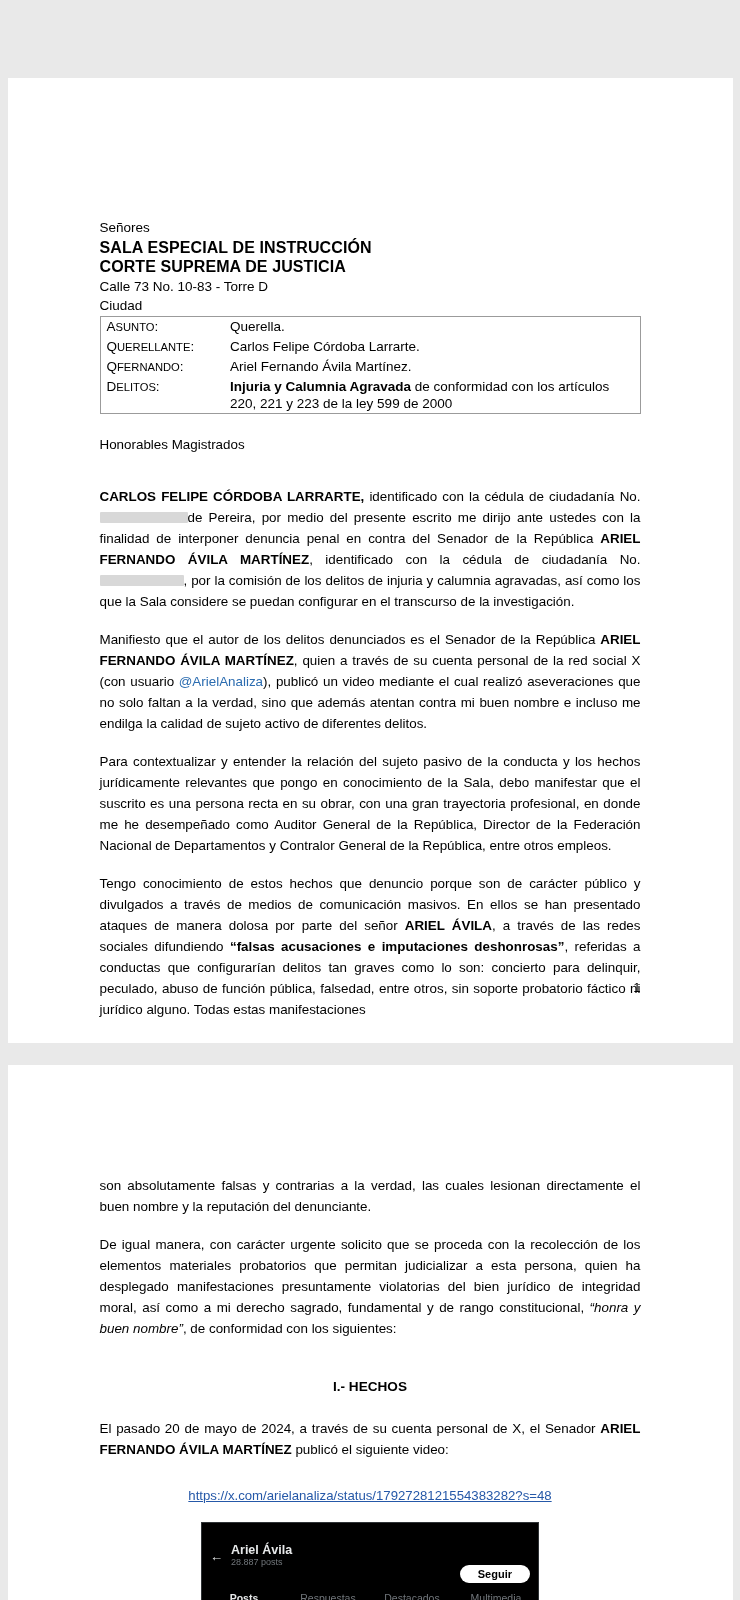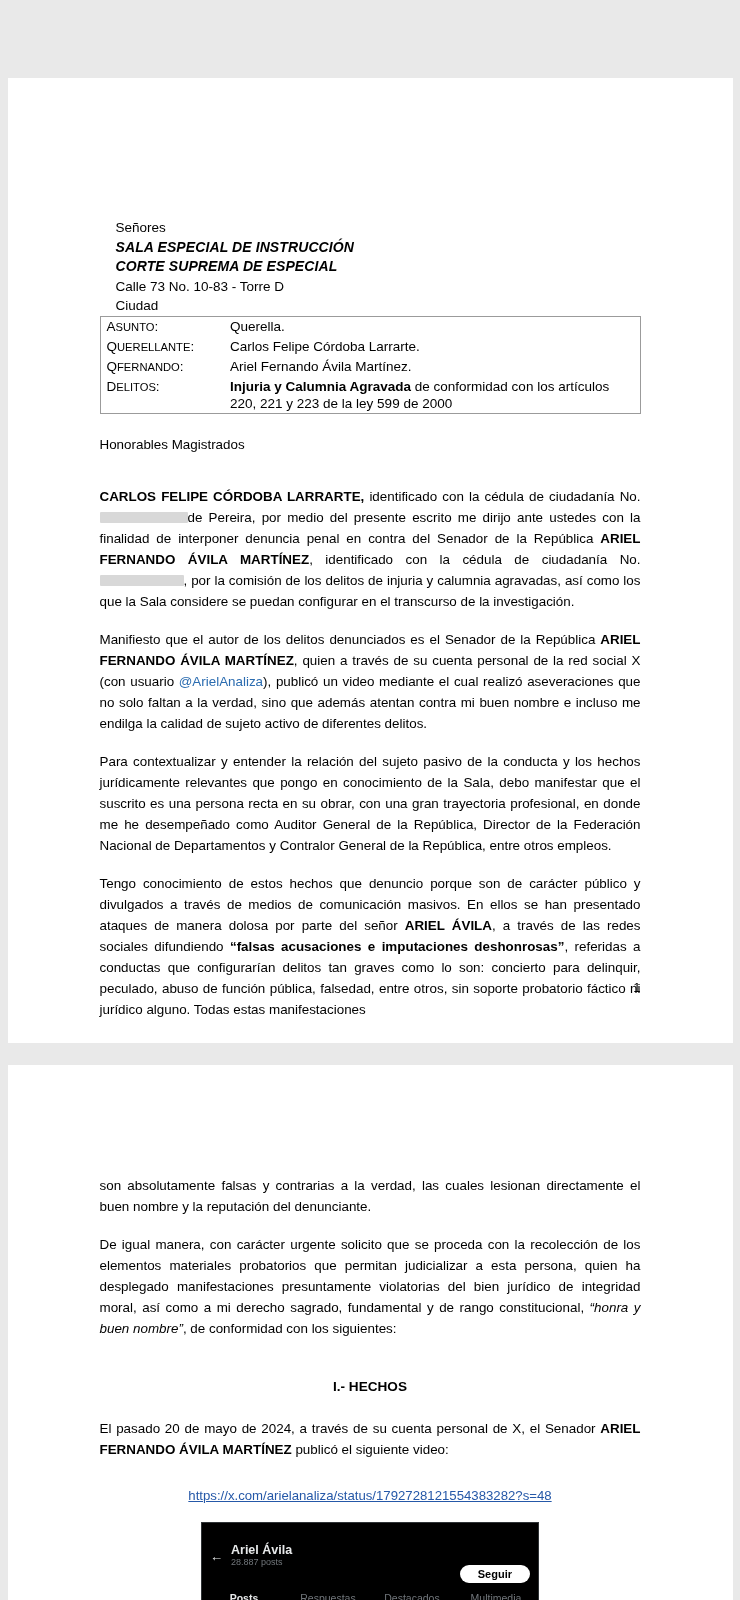--- a/index.html
+++ b/index.html
@@ -23,22 +23,22 @@
   .page {
     width: 725px;
     background: #ffffff;
     padding: 0;
     position: relative;
   }
   .page-1 { height: 965px; padding: 140px 92px 0 92px; }
   .page-gap { width: 740px; height: 22px; background: #e9e9e9; }
   .page-2 { min-height: 560px; padding: 110px 92px 0 92px; }
 
-  .addr-line { font-size: 13.5px; line-height: 19.5px; margin-left: 16px; }
-  .addr-line.bold { font-weight: bold; font-size: 14px; letter-spacing: 0.1px; font-style: italic; }
+  .addr-line { font-size: 13.5px; line-height: 19.5px; }
+  .addr-line.bold { font-weight: bold; font-size: 16px; letter-spacing: 0.1px; }
 
   .spacer-14 { height: 14px; }
 
   table.meta {
     width: 100%;
     border: 1px solid #9b9b9b;
     border-collapse: collapse;
     margin-bottom: 20px;
   }
   table.meta td {
@@ -148,21 +148,21 @@
 
 <div class="viewport">
 
   <div class="top-gap"></div>
 
   <div class="page page-1">
 
     <div>
       <div class="addr-line">Señores</div>
       <div class="addr-line bold">SALA ESPECIAL DE INSTRUCCIÓN</div>
-      <div class="addr-line bold">CORTE SUPREMA DE ESPECIAL</div>
+      <div class="addr-line bold">CORTE SUPREMA DE JUSTICIA</div>
       <div class="addr-line">Calle 73 No. 10-83 - Torre D</div>
       <div class="addr-line">Ciudad</div>
     </div>
 
     <table class="meta">
       <tbody>
           <tr>
         <td class="label">
           <span class="lbl"><span class="big">A</span><span class="sm">SUNTO</span><span class="big">:</span></span>
         </td>

